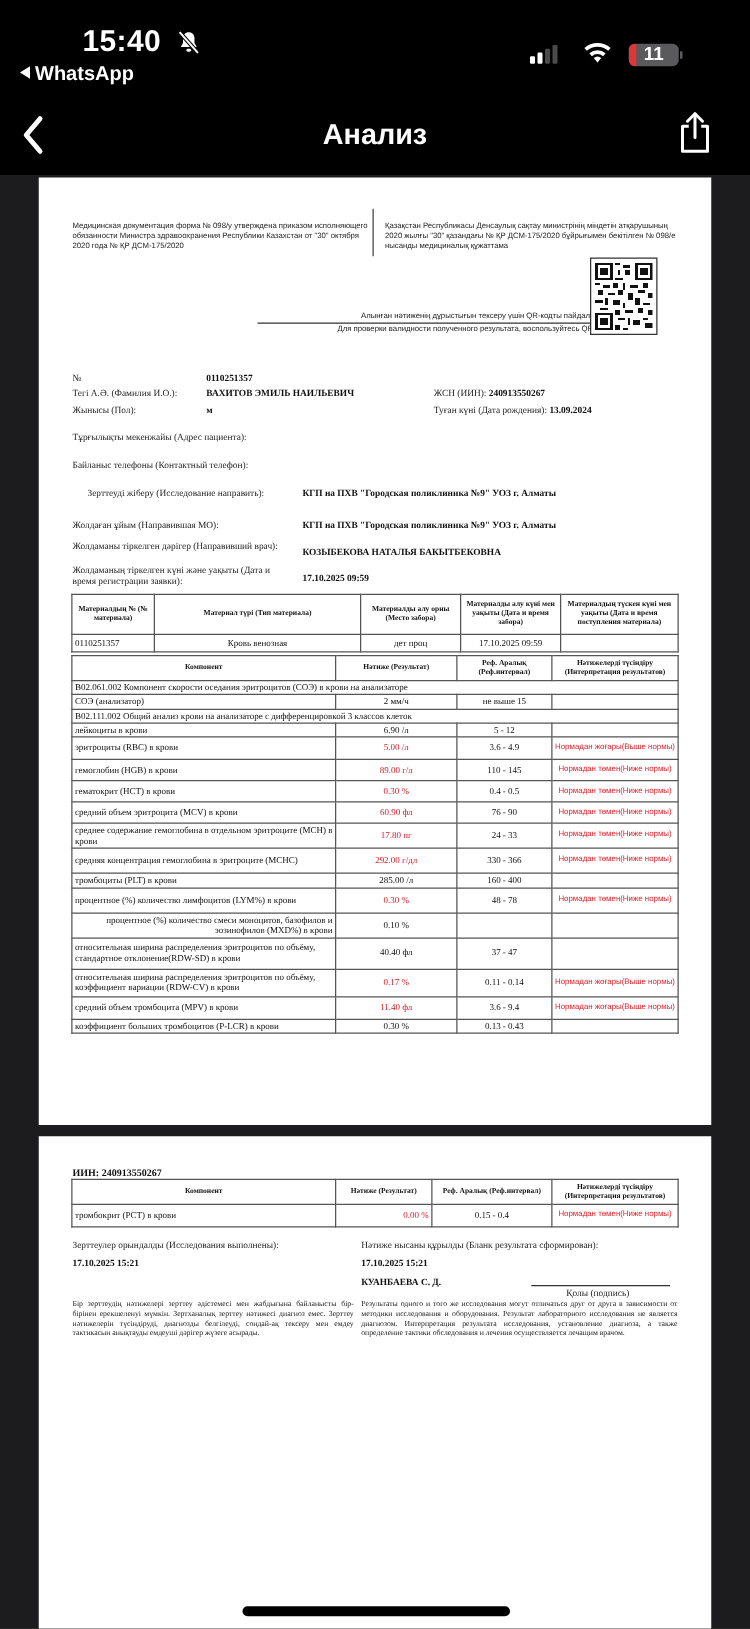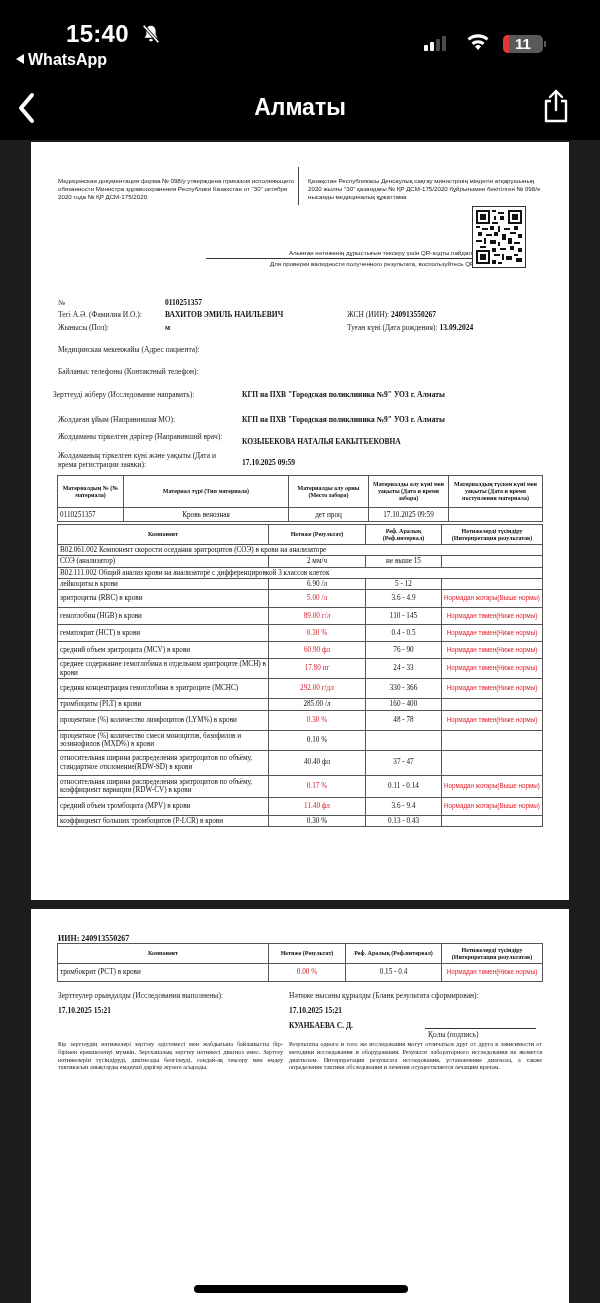--- a/index.html
+++ b/index.html
@@ -77,21 +77,21 @@
   </svg>
   <div class="battery">
     <div class="fill"></div>
     <div class="num">11</div>
   </div>
   <div class="battery-cap"></div>
 
   <svg class="nav-back" viewBox="0 0 22 32">
     <path d="M16 3 L5 16 L16 29" stroke="#fff" stroke-width="4" fill="none" stroke-linecap="round" stroke-linejoin="round"></path>
   </svg>
-  <div class="nav-title">Алматы</div>
+  <div class="nav-title">Анализ</div>
   <svg class="share" viewBox="0 0 30 36">
     <path d="M10 13 H5 V33 H25 V13 H20" stroke="#fff" stroke-width="2.4" fill="none" stroke-linejoin="round"></path>
     <line x1="15" y1="3" x2="15" y2="22" stroke="#fff" stroke-width="2.4" stroke-linecap="round"></line>
     <path d="M9 9 L15 3 L21 9" stroke="#fff" stroke-width="2.4" fill="none" stroke-linecap="round" stroke-linejoin="round"></path>
   </svg>
 </div>
 
 <div class="page page1">
   <div class="hdr-ru">Медицинская документация форма № 098/у утверждена приказом исполняющего обязанности Министра здравоохранения Республики Казахстан от "30" октября 2020 года № ҚР ДСМ-175/2020</div>
   <div class="hdr-div"></div>
@@ -152,23 +152,23 @@
   </div>
 
   <div class="f" style="left:27px;top:156px">№</div>
   <div class="f b" style="left:134px;top:156px">0110251357</div>
   <div class="f" style="left:27px;top:168px">Тегі А.Ә. (Фамилия И.О.):</div>
   <div class="f b" style="left:134px;top:168px">ВАХИТОВ ЭМИЛЬ НАИЛЬЕВИЧ</div>
   <div class="f" style="left:316px;top:168px"><span>ЖСН (ИИН):</span> <span class="b">240913550267</span></div>
   <div class="f" style="left:27px;top:181px">Жынысы (Пол):</div>
   <div class="f b" style="left:134px;top:181px">м</div>
   <div class="f" style="left:316px;top:181px"><span>Туған күні (Дата рождения):</span> <span class="b">13.09.2024</span></div>
-  <div class="f" style="left:27px;top:203px">Медицинская мекенжайы (Адрес пациента):</div>
+  <div class="f" style="left:27px;top:203px">Тұрғылықты мекенжайы (Адрес пациента):</div>
   <div class="f" style="left:27px;top:225px">Байланыс телефоны (Контактный телефон):</div>
-  <div class="f" style="left:22px;top:248px">Зерттеуді жіберу (Исследование направить):</div>
+  <div class="f" style="left:39px;top:248px">Зерттеуді жіберу (Исследование направить):</div>
   <div class="f b" style="left:211px;top:248px">КГП на ПХВ "Городская поликлиника №9" УОЗ г. Алматы</div>
   <div class="f" style="left:27px;top:273px">Жолдаған ұйым (Направившая МО):</div>
   <div class="f b" style="left:211px;top:273px">КГП на ПХВ "Городская поликлиника №9" УОЗ г. Алматы</div>
   <div class="f ml" style="left:27px;top:290px;width:175px">Жолдаманы тіркелген дәрігер (Направивший врач):</div>
   <div class="f b" style="left:211px;top:295px">КОЗЫБЕКОВА НАТАЛЬЯ БАКЫТБЕКОВНА</div>
   <div class="f ml" style="left:27px;top:309px;width:175px">Жолдаманың тіркелген күні және уақыты (Дата и время регистрации заявки):</div>
   <div class="f b" style="left:211px;top:316px">17.10.2025 09:59</div>
 
   <table class="t" style="left:26px;top:333px;width:485px">
     <colgroup>
@@ -276,21 +276,21 @@
           <td class="c" style="line-height: 8.5px;">160 - 400</td>
           <td class="interp" style="line-height: 8.5px;"></td>
         </tr>
         <tr style="height: 20px;">
           <td style="line-height: 8.5px;">процентное (%) количество лимфоцитов (LYM%) в крови</td>
           <td class="c red" style="line-height: 8.5px;">0.30 %</td>
           <td class="c" style="line-height: 8.5px;">48 - 78</td>
           <td class="interp" style="line-height: 8.5px;">Нормадан төмен(Ниже нормы)</td>
         </tr>
         <tr style="height: 20px;">
-          <td style="line-height: 8.5px;">процентное (%) количество смеси моноцитов, базофилов и эозинофилов (MXD%) в крови</td>
+          <td style="line-height: 8.5px; text-align: right;">процентное (%) количество смеси моноцитов, базофилов и эозинофилов (MXD%) в крови</td>
           <td class="c" style="line-height: 8.5px;">0.10 %</td>
           <td class="c" style="line-height: 8.5px;"></td>
           <td class="interp" style="line-height: 8.5px;"></td>
         </tr>
         <tr style="height: 25px;">
           <td style="line-height: 8.5px;">относительная ширина распределения эритроцитов по объёму, стандартное отклонение(RDW-SD) в крови</td>
           <td class="c" style="line-height: 8.5px;">40.40 фл</td>
           <td class="c" style="line-height: 8.5px; margin-top: 39px;">37 - 47</td>
           <td class="interp" style="line-height: 8.5px;"></td>
         </tr>
@@ -329,32 +329,32 @@
         <tr style="height:20px">
       <th>Компонент</th>
       <th>Нәтиже (Результат)</th>
       <th>Реф. Аралық (Реф.интервал)</th>
       <th>Нәтижелерді түсіндіру (Интерпретация результатов)</th>
     </tr>
     </tbody>
       <tbody id="p2">
         <tr style="height: 18px;">
           <td style="line-height: 8.5px;">тромбокрит (PCT) в крови</td>
-          <td class="c red" style="line-height: 8.5px;">0.00 %</td>
+          <td class="c red" style="line-height: 8.5px; text-align: right;">0.00 %</td>
           <td class="c" style="line-height: 8.5px;">0.15 - 0.4</td>
           <td class="interp" style="line-height: 8.5px;">Нормадан төмен(Ниже нормы)</td>
         </tr>
       </tbody>
   </table>
 
   <div class="f" style="left:27px;top:82px">Зерттеулер орындалды (Исследования выполнены):</div>
   <div class="f b" style="left:27px;top:97px">17.10.2025 15:21</div>
   <div class="f" style="left:258px;top:82px">Нәтиже нысаны құрылды (Бланк результата сформирован):</div>
   <div class="f b" style="left:258px;top:97px">17.10.2025 15:21</div>
   <div class="f b" style="left:258px;top:112px">КУАНБАЕВА С. Д.</div>
   <div style="position:absolute;left:394px;top:119px;width:111px;height:1px;background:#333"></div>
-  <div class="f" style="left:397px;top:121px">Қолы (подпись)</div>
+  <div class="f" style="left:422px;top:121px">Қолы (подпись)</div>
 
   <div class="disc" style="left:27px;top:131px;width:225px">Бір зерттеудің нәтижелері зерттеу әдістемесі мен жабдығына байланысты бір-бірінен ерекшеленуі мүмкін. Зертханалық зерттеу нәтижесі диагноз емес. Зерттеу нәтижелерін түсіндіруді, диагнозды белгілеуді, сондай-ақ тексеру мен емдеу тактикасын анықтауды емдеуші дәрігер жүзеге асырады.</div>
   <div class="disc" style="left:258px;top:131px;width:253px">Результаты одного и того же исследования могут отличаться друг от друга в зависимости от методики исследования и оборудования. Результат лабораторного исследования не является диагнозом. Интерпретация результата исследования, установление диагноза, а также определение тактики обследования и лечения осуществляется лечащим врачом.</div>
 </div>
 
 <div class="home-ind"></div>
 
 </body></html>

